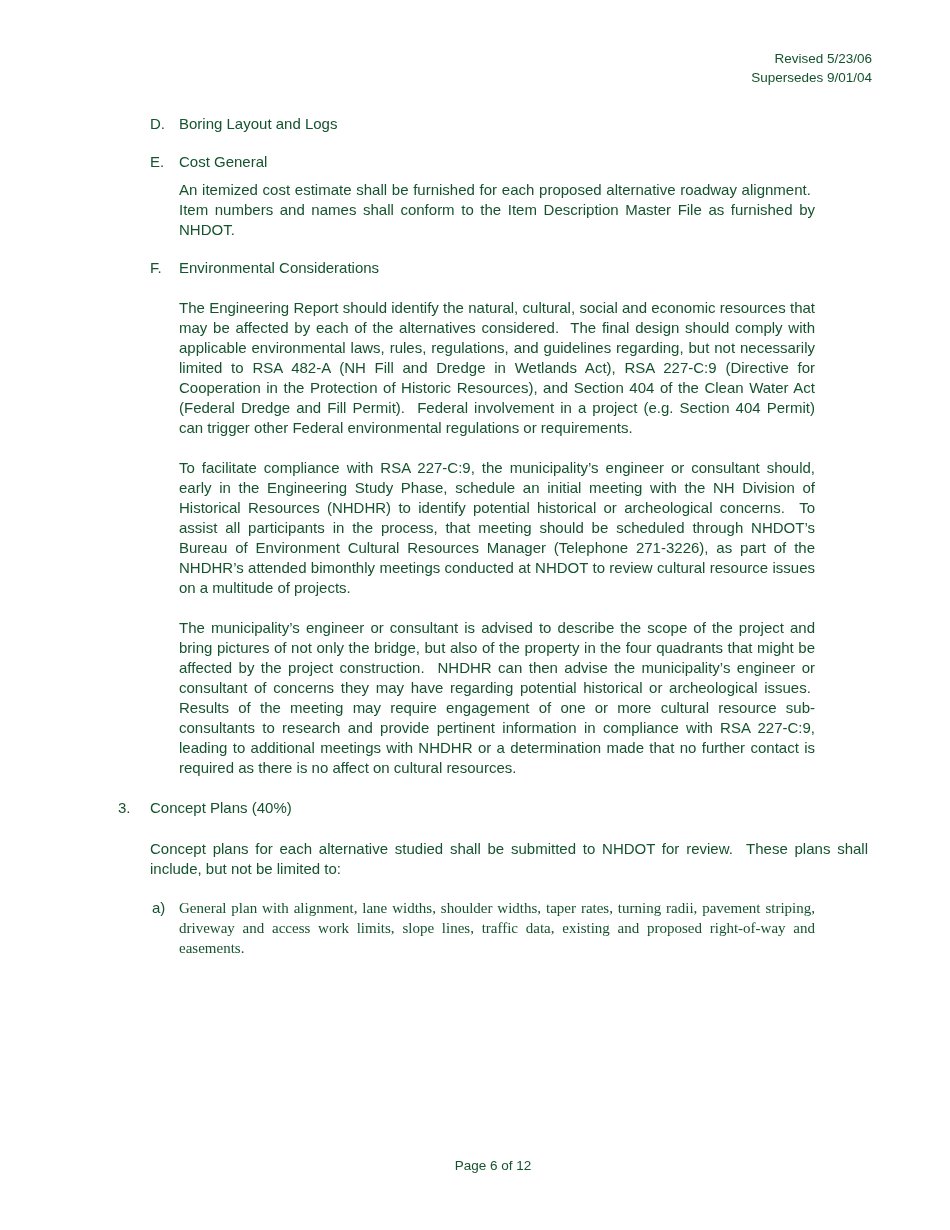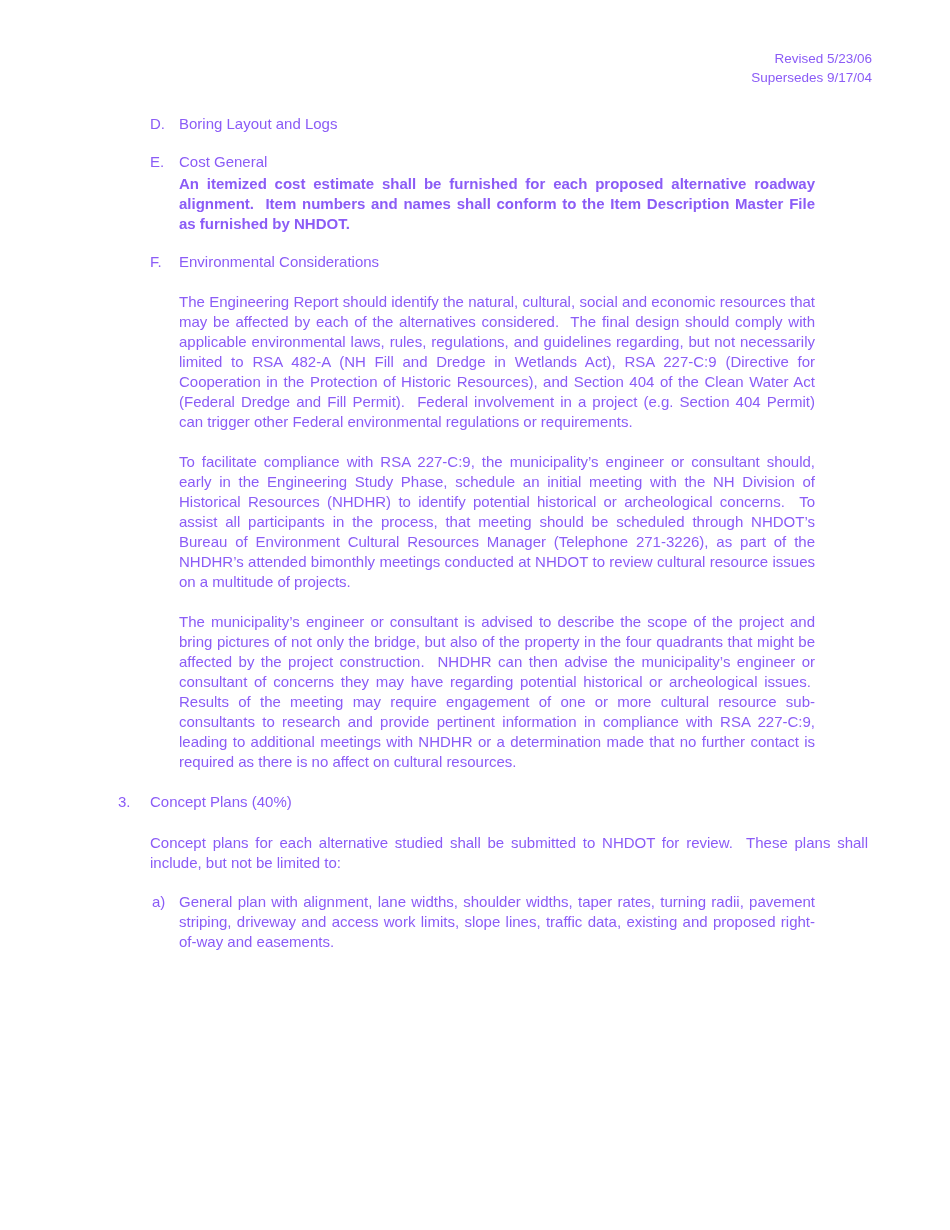--- a/index.html
+++ b/index.html
@@ -2,21 +2,21 @@
 <html><head>
 <meta charset="utf-8">
 <style>
   html, body { margin: 0; padding: 0; background: #e8e8e8; }
   .page {
     position: relative;
     width: 950px;
     height: 1230px;
     margin: 0 auto;
     background: #ffffff;
-    color: #8b5cf6;
+    color: #14532d;
     font-family: "Liberation Sans", "DejaVu Sans", sans-serif;
     font-size: 15px;
     line-height: 20px;
     overflow: hidden;
   }
   .doc-header {
     position: absolute;
     top: 49px;
     right: 78px;
     text-align: right;
@@ -37,21 +37,21 @@
   .sec-head .marker {
     flex: none;
     width: 29px;
   }
   .sec-head.first { margin-top: 6px; }
   .sec-head.gap   { margin-top: 18px; }
   p.body-para {
     margin: 20px 53px 0 61px;
     text-align: justify;
   }
-  p.body-para.tight { margin-top: 2px; font-weight: bold; }
+  p.body-para.tight { margin-top: 8px; }
   .num-head {
     display: flex;
     margin-top: 20px;
   }
   .num-head .marker {
     flex: none;
     width: 32px;
   }
   p.intro-para {
     margin: 21px 0 0 32px;
@@ -60,38 +60,39 @@
   .list-item {
     display: flex;
     margin: 19px 53px 0 34px;
   }
   .list-item .marker {
     flex: none;
     width: 27px;
   }
   .list-item .item-text {
     text-align: justify;
+    font-family: Liberation Serif, serif;
   }
   .doc-footer {
     position: absolute;
     top: 1156px;
     left: 118px;
     width: 750px;
     text-align: center;
     font-size: 13.5px;
   }
 </style>
 </head>
 <body>
 
 <div class="page">
 
   <div class="doc-header">
     <div>Revised 5/23/06</div>
-    <div>Supersedes 9/17/04</div>
+    <div>Supersedes 9/01/04</div>
   </div>
 
   <div class="doc-body">
 
     <div>
       <div class="sec-head first">
         <span class="marker">D.</span>
         <span>Boring Layout and Logs</span>
       </div>
     </div>
@@ -121,14 +122,17 @@
       </div>
       <p class="intro-para">Concept plans for each alternative studied shall be submitted to NHDOT for review.&nbsp; These plans shall include, but not be limited to:</p>
       <div class="list-item">
         <span class="marker">a)</span>
         <span class="item-text">General plan with alignment, lane widths, shoulder widths, taper rates, turning radii, pavement striping, driveway and access work limits, slope lines, traffic data, existing and proposed right-of-way and easements.</span>
       </div>
     </div>
 
   </div>
 
+  <div class="doc-footer">
+    <span>Page 6 of 12</span>
+  </div>
 
 </div>
 
 </body></html>

